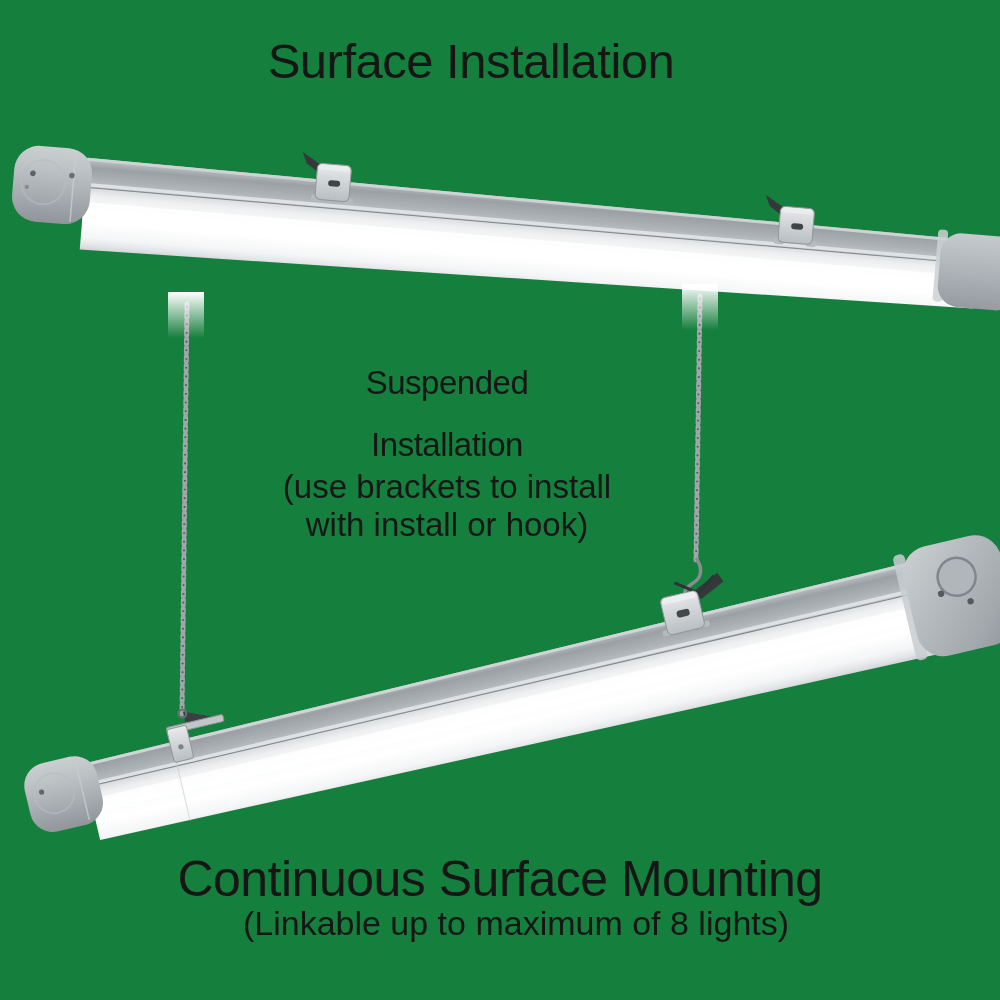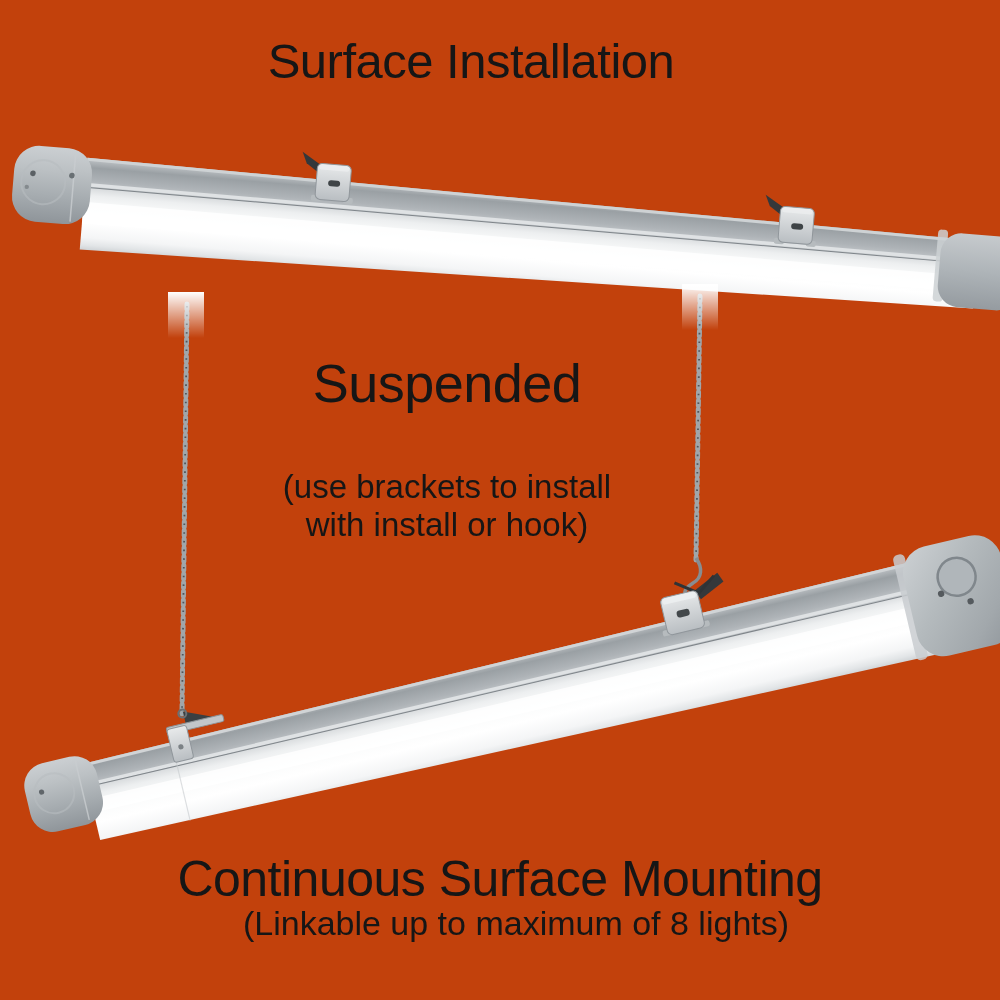--- a/index.html
+++ b/index.html
@@ -1,24 +1,24 @@
 <!DOCTYPE html>
 <html><head>
 <meta charset="utf-8">
 <style>
   html,body{margin:0;padding:0;background:#ffffff;}
   .stage{
-    position:relative;width:1000px;height:1000px;background:#c2410c;overflow:hidden;
+    position:relative;width:1000px;height:1000px;background:#15803d;overflow:hidden;
     font-family:"Liberation Sans", sans-serif;color:#161616;
   }
   .stage svg{position:absolute;left:0;top:0;}
   .caption{position:absolute;text-align:center;white-space:nowrap;}
   .title-lg{font-size:49px;line-height:56px;letter-spacing:-0.5px;}
   .title-md{font-size:30px;line-height:36px;}
-  .title-stack{font-size:54px;line-height:62px;letter-spacing:-0.5px;}
+  .title-stack{font-size:33px;line-height:62px;letter-spacing:-0.5px;}
   .note-italic{font-size:33px;line-height:38px;}
   .t-surface-title{top:33px;left:71px;width:800px;}
   .t-surface-sub{top:90px;left:70px;width:800px;}
   .t-susp-title{top:352px;left:147px;width:600px;}
   .t-susp-note{top:468px;left:147px;width:600px;}
   .t-cont-title{top:851px;left:100px;width:800px;font-size:50px;}
   .t-cont-note{top:904px;left:116px;width:800px;font-size:34px;}
 </style>
 </head>
 <body>
@@ -167,20 +167,21 @@
         <rect x="2" y="-17" width="34" height="6" rx="2" fill="#eef0f1" opacity="0.8"></rect>
         <rect x="13" y="-2" width="13" height="7" rx="3" fill="#43484b"></rect>
       </g>
     </g>
   </svg>
 
   <div class="caption title-lg t-surface-title">Surface Installation</div>
 
   <div class="caption title-stack t-susp-title">
     <div>Suspended</div>
+    <div>Installation</div>
   </div>
   <div class="caption note-italic t-susp-note">
     <div>(use brackets to install</div>
     <div>with install or hook)</div>
   </div>
 
   <div class="caption title-lg t-cont-title">Continuous Surface Mounting</div>
   <div class="caption note-italic t-cont-note">(Linkable up to maximum of 8 lights)</div>
 </div>
 

